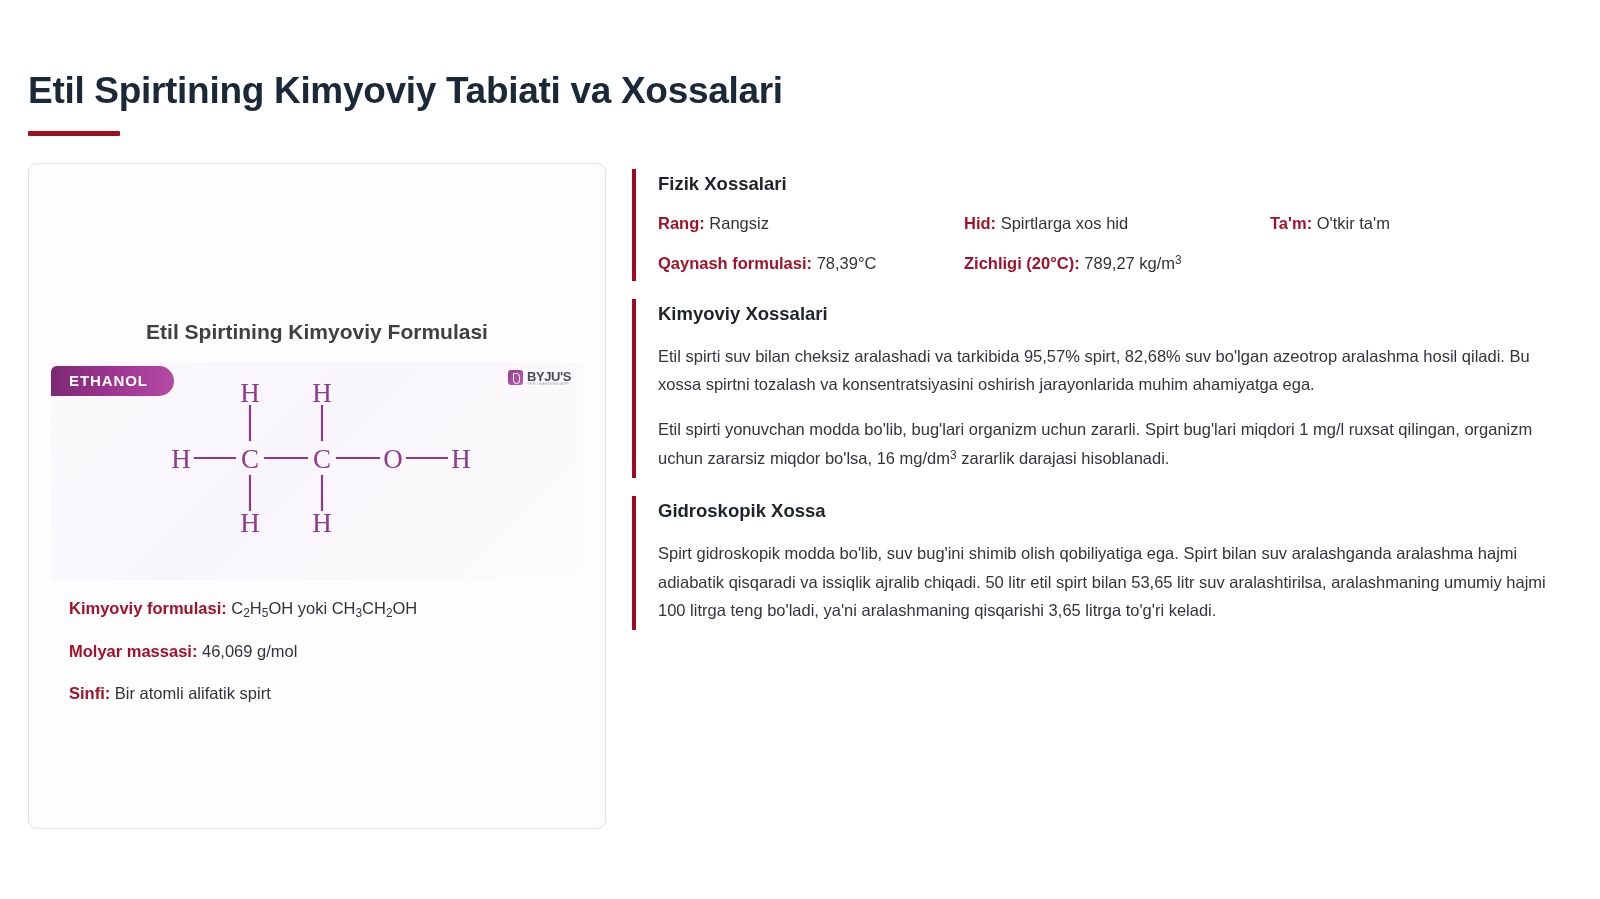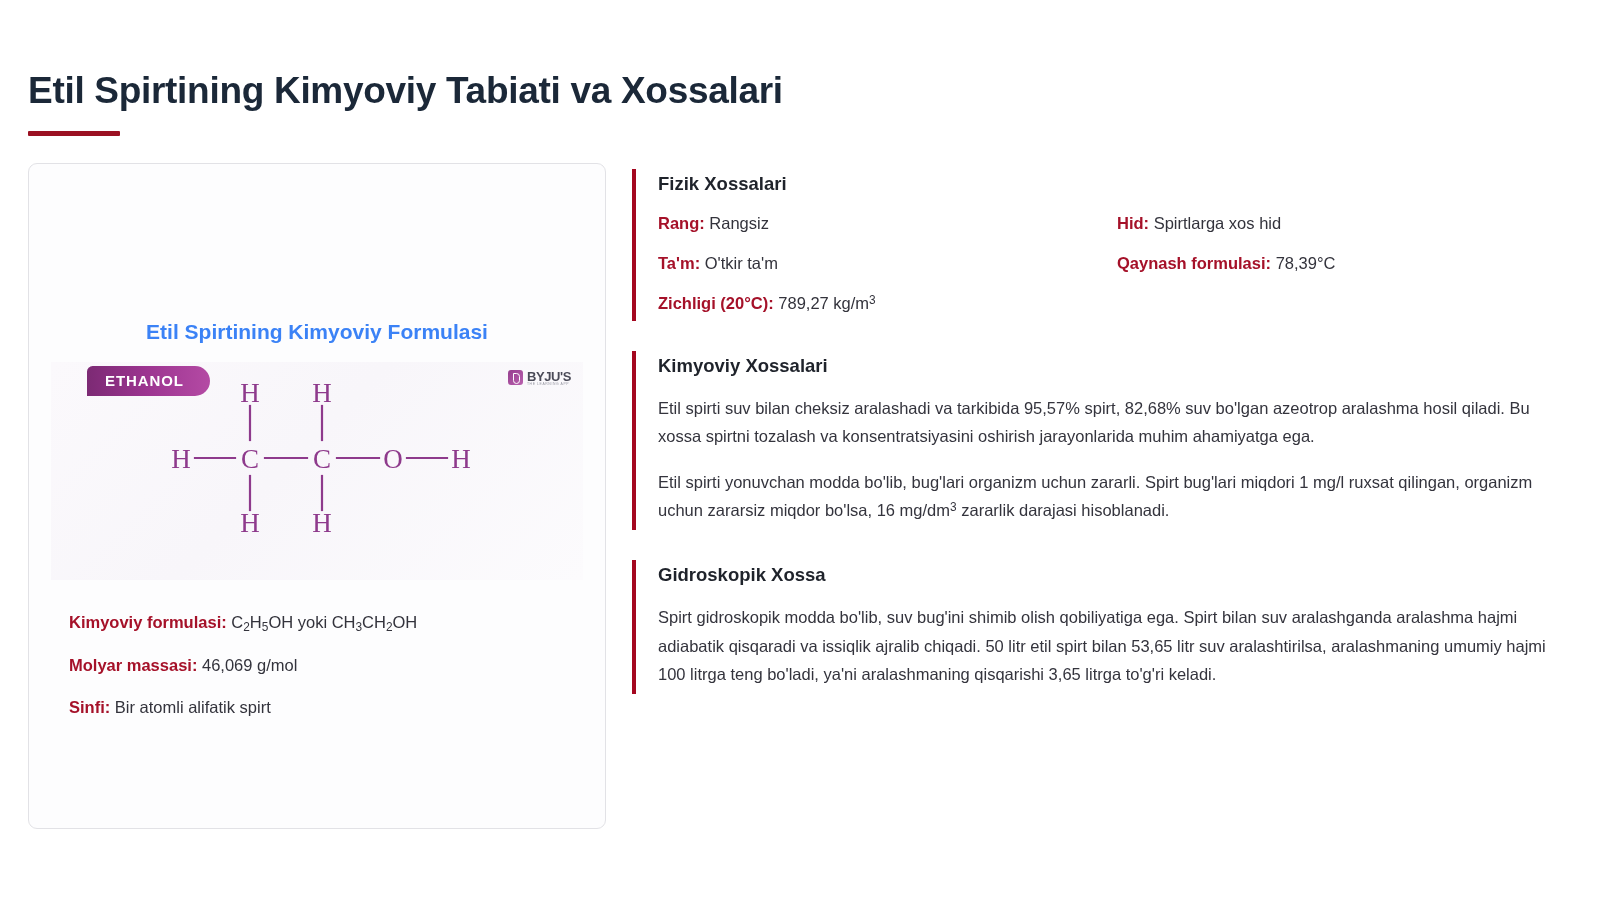--- a/index.html
+++ b/index.html
@@ -53,21 +53,21 @@
     background: #fdfdfe;
     padding: 30px 22px 26px 22px;
     display: flex;
     flex-direction: column;
   }
 
   .formula-card-title {
     text-align: center;
     font-size: 21px;
     font-weight: bold;
-    color: #3b82f6;
+    color: #404040;
     margin-top: 126px;
   }
 
   
   .molecule-box {
     position: relative;
     margin-top: 18px;
     height: 218px;
     background: linear-gradient(135deg,#fbf9fc 0%, #f8f6fa 45%, #fcfbfd 100%);
     overflow: hidden;
@@ -82,21 +82,20 @@
     display: flex;
     align-items: center;
     color: #ffffff;
     font-size: 15px;
     font-weight: bold;
     letter-spacing: 0.9px;
     background: linear-gradient(90deg, #7c2a74 0%, #9c3490 48%, #b44aa4 100%);
     border-top-right-radius: 16px;
     border-bottom-right-radius: 16px;
     border-top-left-radius: 6px;
-    margin-left: 36px;
   }
 
   .byjus-logo {
     position: absolute;
     right: 12px;
     top: 8px;
     display: flex;
     align-items: center;
     gap: 4px;
     opacity: 0.92;
@@ -127,49 +126,49 @@
     display: block;
     font-size: 3.4px;
     letter-spacing: 0.6px;
     color: #8d8d99;
     font-weight: normal;
   }
 
   .molecule-svg { display: block; margin: 16px auto 0 auto; }
 
   
-  .prop-list { margin-top: 30px; padding-left: 18px; }
+  .prop-list { margin-top: 16px; padding-left: 18px; }
   .prop-line {
     font-size: 16.5px;
     line-height: 1.55;
     color: #33333c;
     margin-bottom: 17px;
   }
   .prop-line:last-child { margin-bottom: 0; }
   .prop-key { color: #a51129; font-weight: bold; }
   sub { font-size: 0.72em; vertical-align: -0.25em; }
   sup { font-size: 0.72em; vertical-align: 0.42em; }
 
   
-  .sections { flex: 1; display: flex; flex-direction: column; gap: 30px; padding-top: 6px; }
+  .sections { flex: 1; display: flex; flex-direction: column; gap: 18px; padding-top: 6px; }
 
   .section {
     border-left: 4px solid #a4071f;
     padding: 4px 0 6px 22px;
   }
   .section-heading {
     font-size: 18.5px;
     font-weight: bold;
     color: #1f232b;
     margin-bottom: 17px;
   }
 
   .phys-grid {
     display: grid;
-    grid-template-columns: 1fr 1fr;
+    grid-template-columns: 1fr 1fr 1fr;
     column-gap: 24px;
     row-gap: 17px;
   }
   .phys-item { font-size: 16.5px; color: #33333c; line-height: 1.4; }
   .phys-key { color: #a51129; font-weight: bold; }
 
   .para {
     font-size: 16.5px;
     line-height: 1.72;
     color: #34343d;

